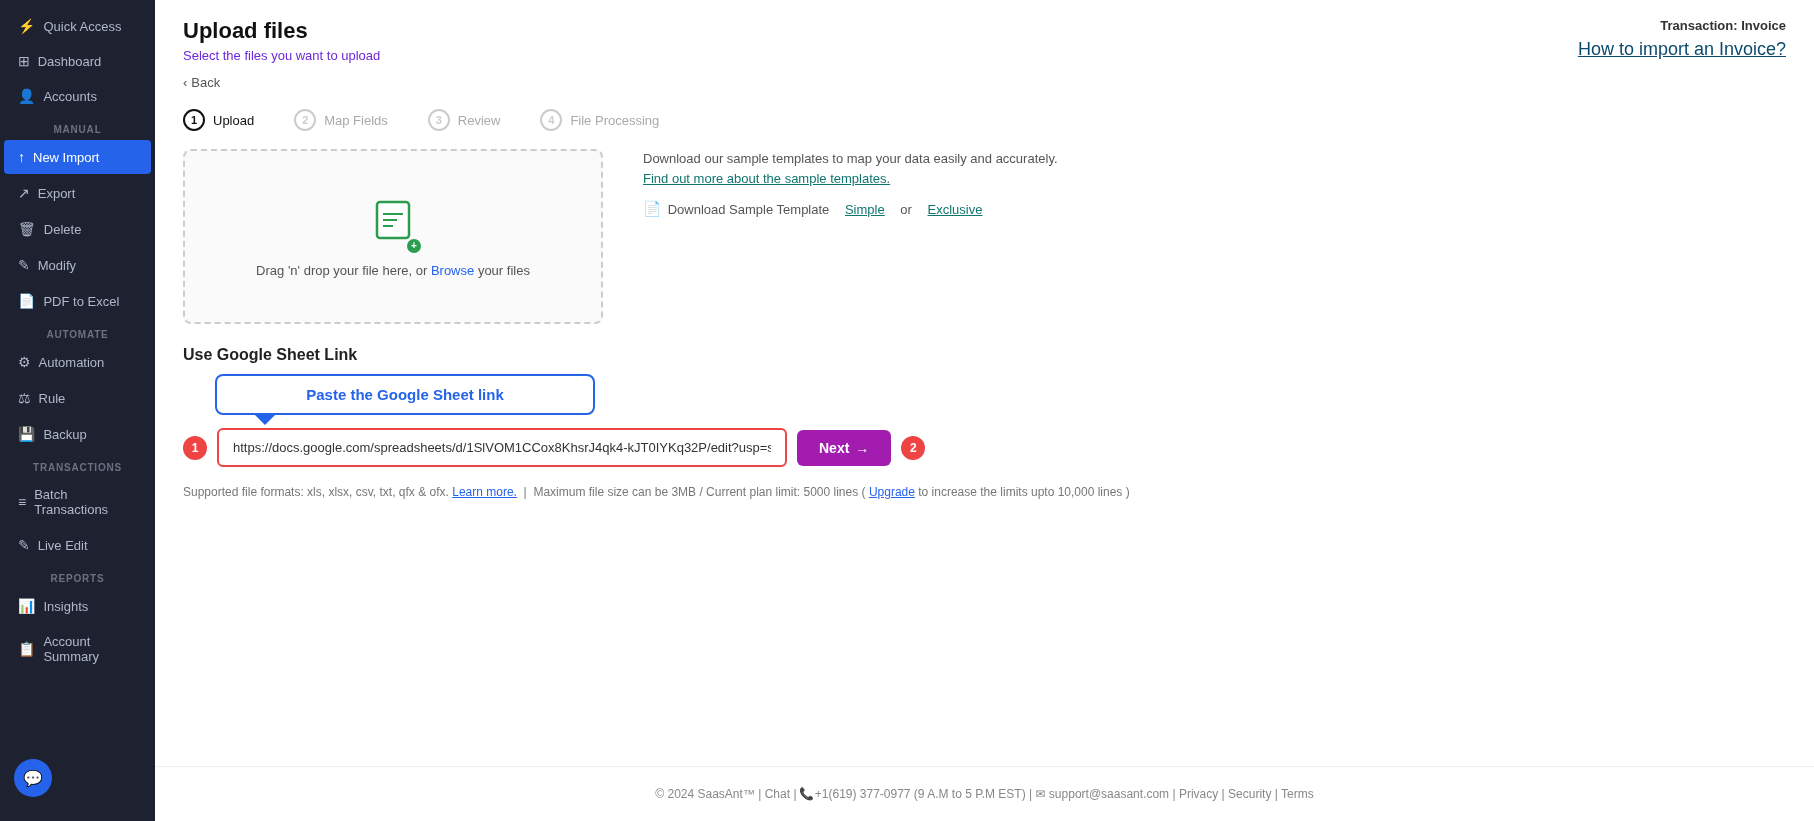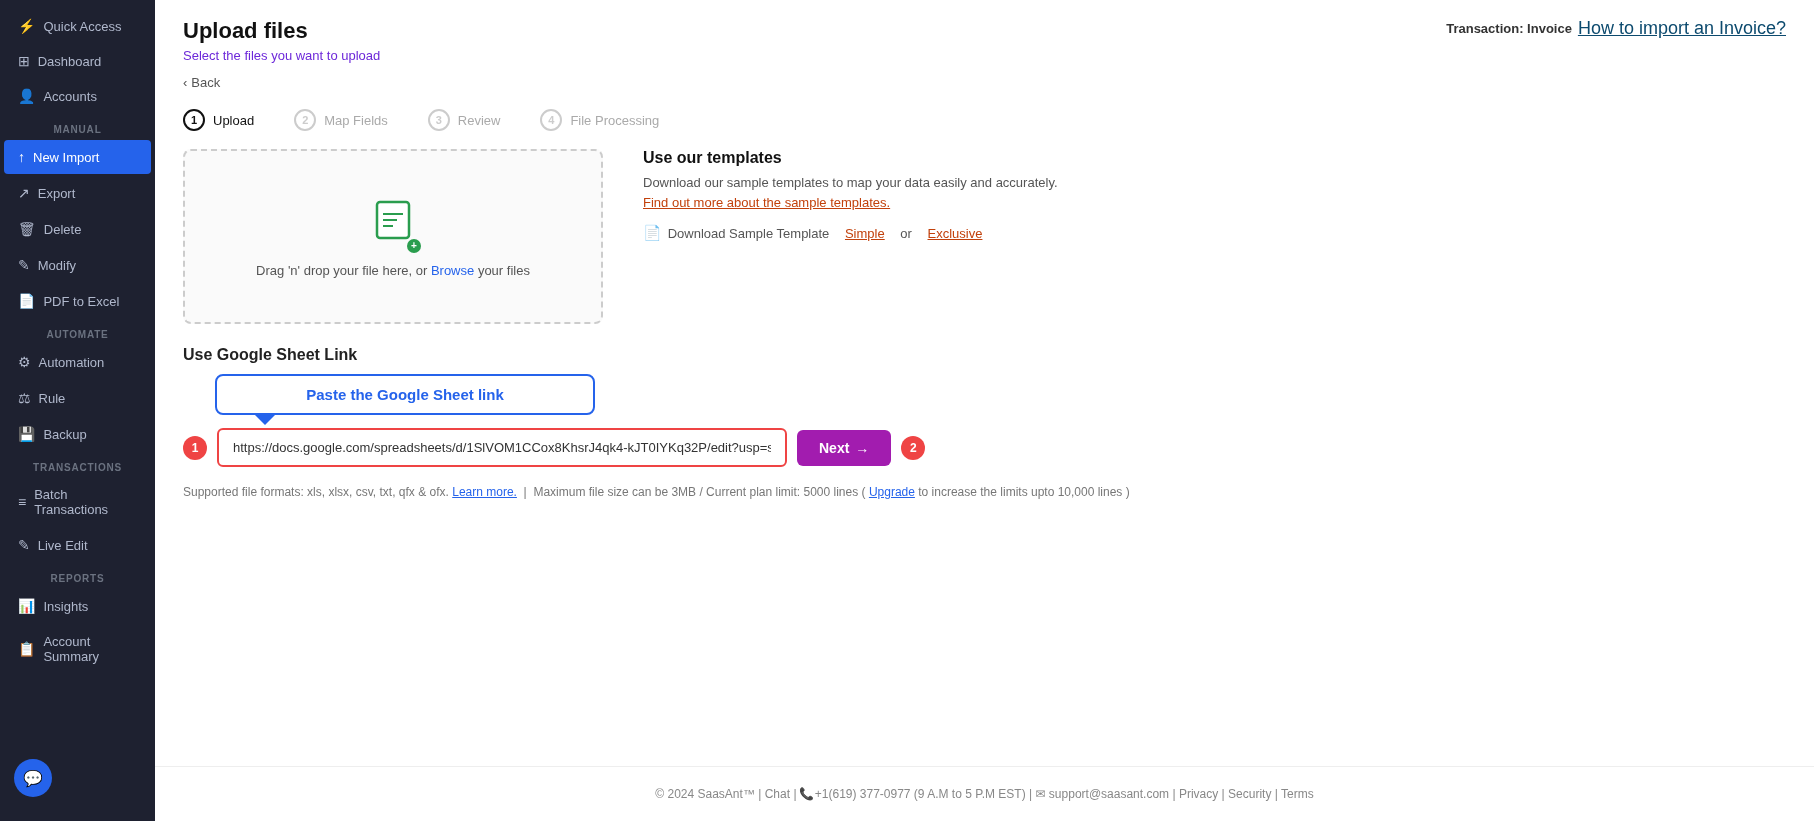--- a/index.html
+++ b/index.html
@@ -63,21 +63,21 @@
     
     .topbar {
       display: flex;
       align-items: flex-start;
       justify-content: space-between;
       padding: 18px 28px 0;
       gap: 32px;
     }
     .page-title { font-size: 22px; font-weight: 700; color: #111; }
     .page-subtitle { font-size: 13px; color: #6d28d9; margin-top: 4px; }
-    .topbar-right { display: flex; flex-direction: row; align-items: center; gap: 6px; }
+    .topbar-right { display: flex; flex-direction: column; align-items: flex-end; gap: 6px; }
     .transaction-label { font-size: 13px; color: #333; }
     .transaction-label span { font-weight: 700; }
     .how-to-link { font-size: 18px; color: #0c4a6e; text-decoration: underline; cursor: pointer; }
 
     
     .back-row { padding: 10px 28px 0; }
     .back-btn {
       display: inline-flex; align-items: center; gap: 4px;
       font-size: 13px; color: #555; cursor: pointer;
       background: none; border: none; padding: 0;
@@ -141,21 +141,21 @@
       display: flex; align-items: center; justify-content: center;
       color: white; font-size: 10px; font-weight: 700;
     }
     .drop-text { font-size: 13px; color: #555; }
     .browse-link { color: #2563eb; cursor: pointer; text-decoration: none; }
 
     
     .template-info { flex: 1; }
     .template-title { font-size: 16px; font-weight: 700; color: #111; margin-bottom: 6px; }
     .template-desc { font-size: 13px; color: #555; line-height: 1.5; }
-    .template-link { color: #c2410c; text-decoration: underline; cursor: pointer; }
+    .template-link { color: #0f766e; text-decoration: underline; cursor: pointer; }
     .template-download { display: flex; align-items: center; gap: 6px; margin-top: 12px; font-size: 13px; color: #555; }
     .template-download .doc-icon { font-size: 15px; color: #888; }
 
     
     .google-sheet-section { margin-top: 10px; }
     .google-sheet-label { font-size: 16px; font-weight: 600; color: #222; margin-bottom: 10px; }
 
     
     .input-row {
       display: flex;
@@ -391,21 +391,20 @@
           <div class="plus-badge">+</div>
         </div>
         <div class="drop-text">
           <span>Drag 'n' drop your file here, or</span>
           <a class="browse-link">Browse</a>
           <span>your files</span>
         </div>
       </div>
 
       <div class="template-info">
-        <div class="template-title">Use our templates</div>
         <div class="template-desc">
           <span>Download our sample templates to map your data easily and accurately.</span><br>
           <a class="template-link">Find out more about the sample templates.</a>
         </div>
         <div class="template-download">
           <span class="doc-icon">📄</span>
           <span>Download Sample Template</span>&nbsp;
           <a class="template-link">Simple</a>
           &nbsp;<span>or</span>&nbsp;
           <a class="template-link">Exclusive</a>

